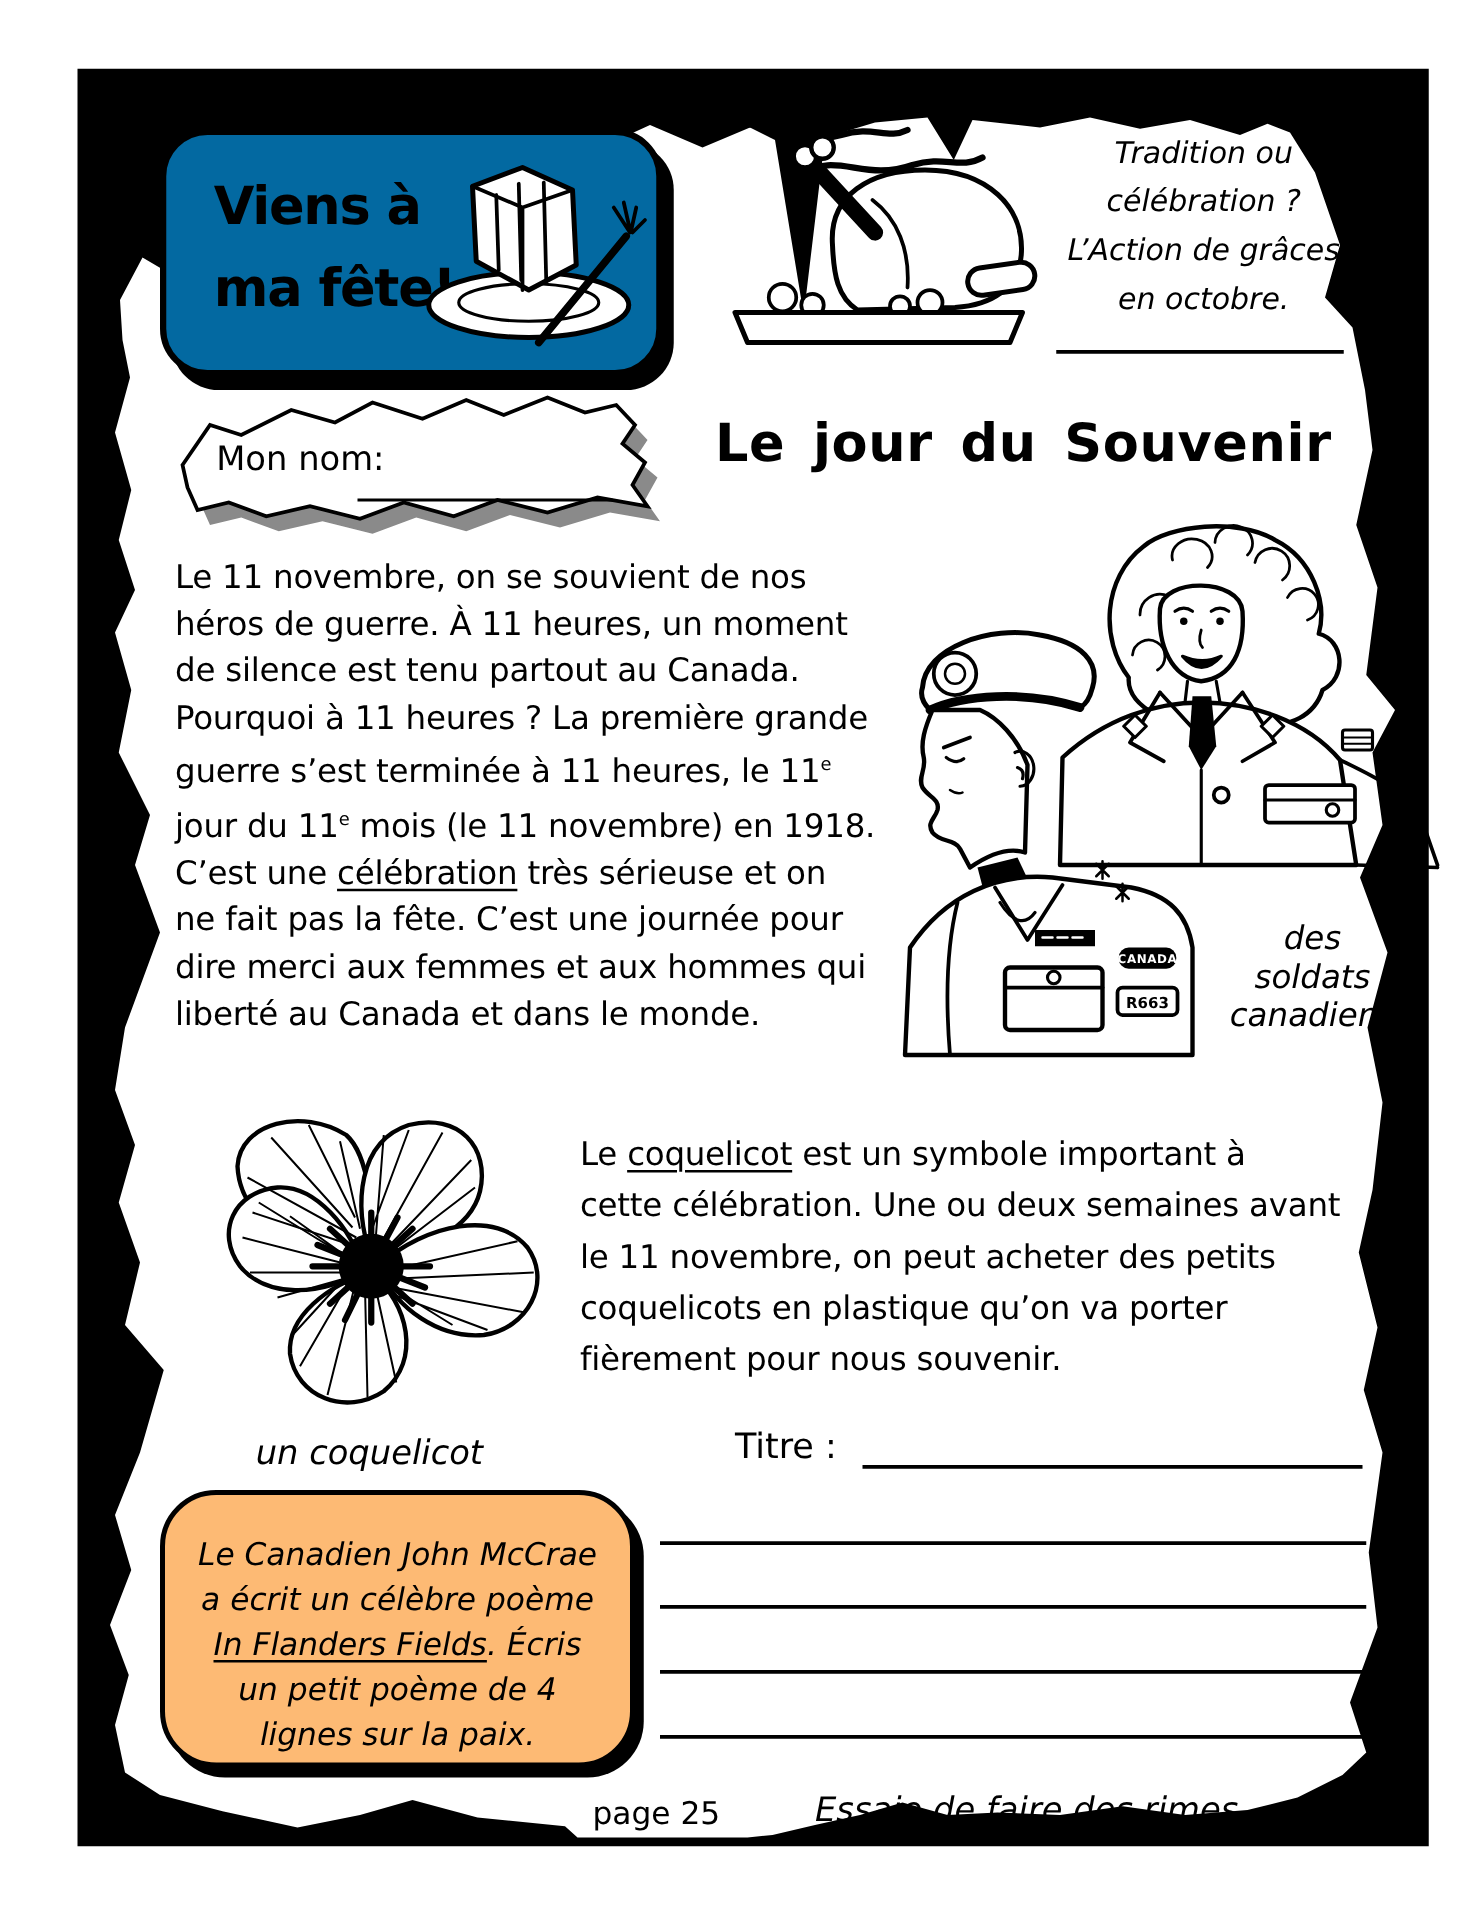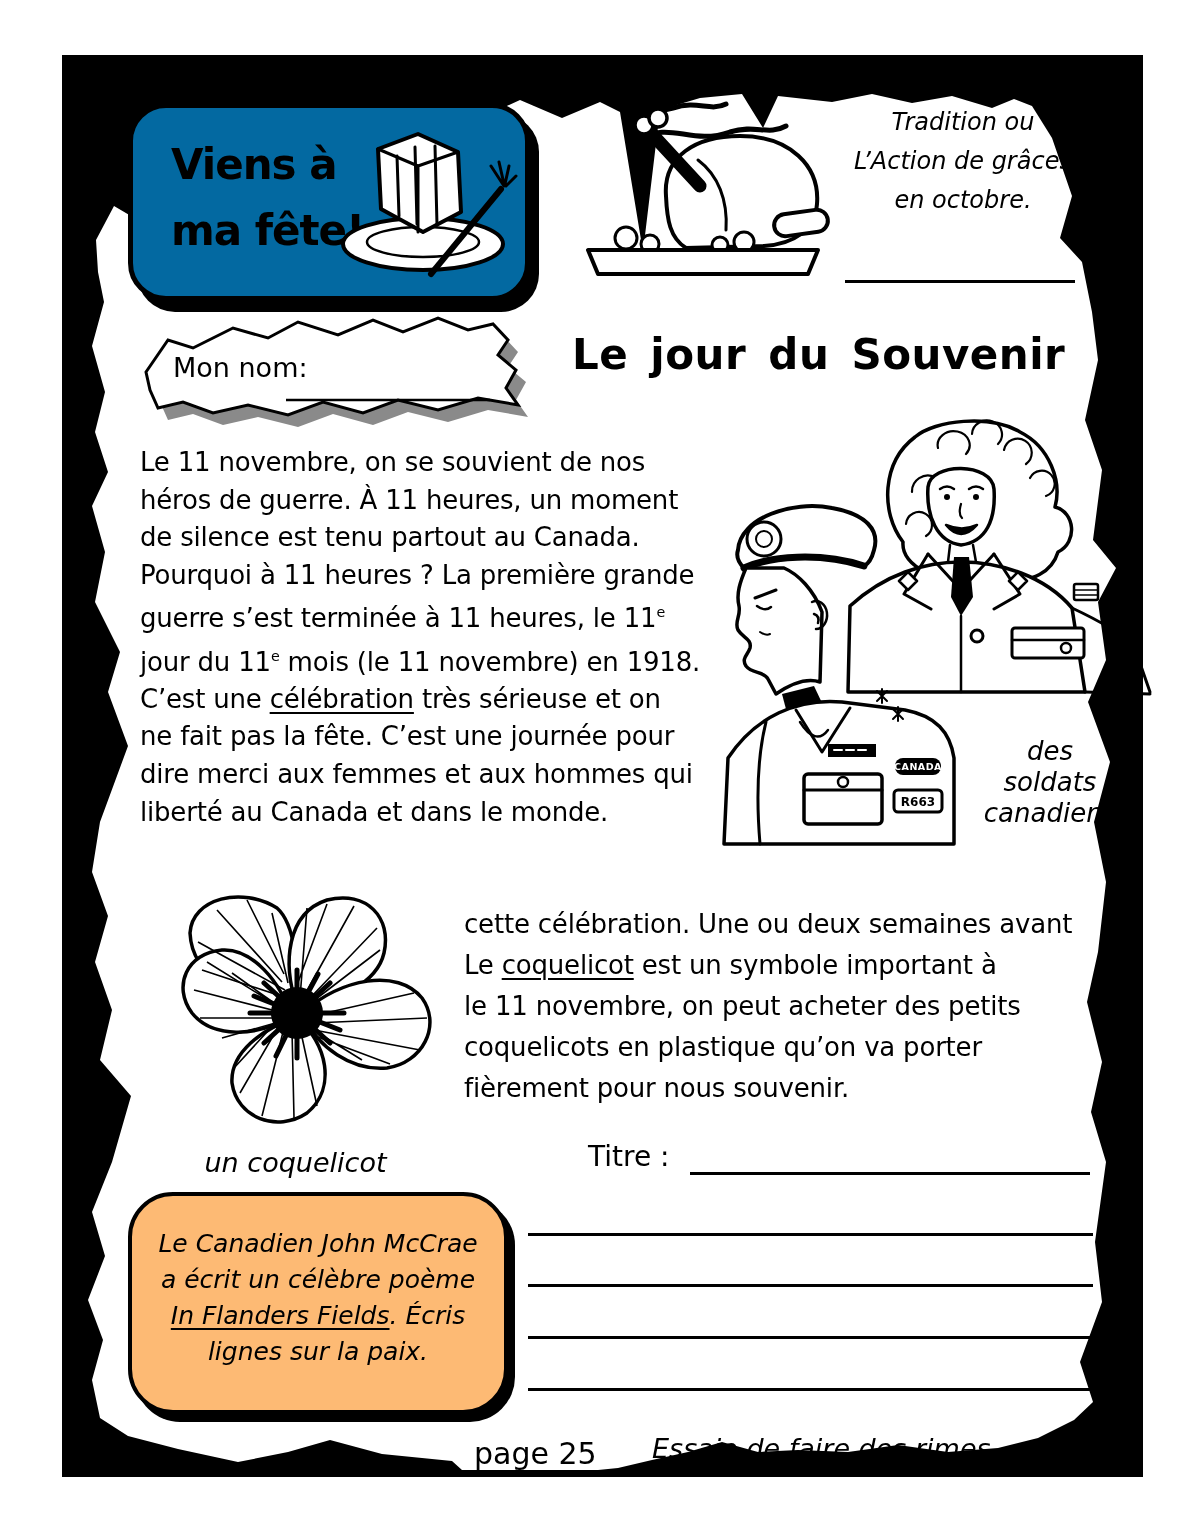--- a/index.html
+++ b/index.html
@@ -48,21 +48,21 @@
   #pline2{left:528px;top:1284px;width:565px;}
   #pline3{left:528px;top:1336px;width:565px;}
   #pline4{left:528px;top:1388px;width:565px;}
   
   #mccrae-box{left:128px;top:1192px;width:372px;height:214px;border:4px solid #000;
               border-radius:45px;background:#fdba74;box-shadow:7px 8px 0 #000;z-index:2;}
   #mccrae-text{position:absolute;left:0;top:30px;width:100%;text-align:center;
                font-size:25px;line-height:36px;font-style:italic;}
   
   #rhyme-hint{left:652px;top:1402px;font-size:27px;font-style:italic;z-index:3;margin-top:31px;}
-  #page-number{left:474px;top:1436px;font-size:30px;z-index:3;}
+  #page-number{left:474px;top:1436px;font-size:25px;z-index:3;}
   svg{display:block;}
 </style>
 </head>
 <body>
 
 <div id="page">
 
   <svg id="frame" width="1187" height="1536" viewBox="0 0 1187 1536">
     <path fill="#000" fill-rule="evenodd" d="
       M62,55 L1143,55 L1143,1477 L62,1477 Z
@@ -116,20 +116,21 @@
       <circle cx="78" cy="160" r="11" stroke-width="3"></circle>
       <circle cx="102" cy="166" r="9" stroke-width="3"></circle>
       <circle cx="196" cy="164" r="10" stroke-width="3"></circle>
       <circle cx="172" cy="167" r="8" stroke-width="3"></circle>
       <path d="M40,172 L270,172 L260,196 L50,196 Z" stroke-width="4"></path>
     </g>
   </svg>
 
   <div id="thanks-note" class="abs">
     <div>Tradition ou</div>
+    <div>célébration ?</div>
     <div>L’Action de grâces</div>
     <div>en octobre.</div>
   </div>
   <div id="thanks-line" class="abs"></div>
 
   <svg id="name-banner" class="abs" width="400" height="125" viewBox="0 0 400 125">
     <polygon fill="#8a8a8a" points="18,74 40,42 65,50 105,30 140,40 170,24 210,37 245,22 275,34 310,20 340,32 365,26 380,42 370,57 388,72 378,90 390,107 350,100 310,112 270,102 235,115 195,104 160,117 120,107 85,115 55,104 30,110 22,92"></polygon>
     <polygon fill="#fff" stroke="#000" stroke-width="3" points="8,62 30,30 55,38 95,18 130,28 160,12 200,25 235,10 265,22 300,8 330,20 355,14 370,30 360,45 378,60 368,78 380,95 340,88 300,100 260,90 225,103 185,92 150,105 110,95 75,103 45,92 20,98 12,80"></polygon>
     <line x1="148" y1="90" x2="352" y2="90" stroke="#000" stroke-width="2.5"></line>
   </svg>
@@ -227,39 +228,40 @@
       <path d="M160,140 L78,140 M158,134 L72,112 M156,128 L85,84 M162,132 L110,95 M164,142 L100,160"></path>
     </g>
     <g stroke="#000" stroke-width="5" stroke-linecap="round">
       <circle cx="175" cy="135" r="26" fill="#000" stroke="none"></circle>
       <path d="M175,135 L175,92 M175,135 L208,105 M175,135 L222,135 M175,135 L208,165 M175,135 L175,180 M175,135 L142,165 M175,135 L128,135 M175,135 L142,105 M175,135 L196,96 M175,135 L218,152 M175,135 L154,178 M175,135 L132,118"></path>
     </g>
   </svg>
   <div id="poppy-caption" class="abs">un coquelicot</div>
 
   <div id="poppy-par" class="abs">
+    <div><span>Le </span><span class="u ital">coquelicot</span><span> est un symbole important à</span></div>
     <div>cette célébration. Une ou deux semaines avant</div>
-    <div><span>Le </span><span class="u ital">coquelicot</span><span> est un symbole important à</span></div>
     <div>le 11 novembre, on peut acheter des petits</div>
     <div>coquelicots en plastique qu’on va porter</div>
     <div>fièrement pour nous souvenir.</div>
   </div>
 
   <div id="titre-label" class="abs">Titre :</div>
   <div id="titre-line" class="abs wline"></div>
   <div id="pline1" class="abs wline"></div>
   <div id="pline2" class="abs wline"></div>
   <div id="pline3" class="abs wline"></div>
   <div id="pline4" class="abs wline"></div>
 
   <div id="mccrae-box" class="abs">
     <div id="mccrae-text">
       <div>Le Canadien John McCrae</div>
       <div>a écrit un célèbre poème</div>
       <div><span class="u">In Flanders Fields</span><span>. Écris</span></div>
+      <div>un petit poème de 4</div>
       <div>lignes sur la paix.</div>
     </div>
   </div>
 
   <div id="rhyme-hint" class="abs">Essaie de faire des rimes.</div>
   <div id="page-number" class="abs">page 25</div>
 
 </div>
 
 </body></html>

